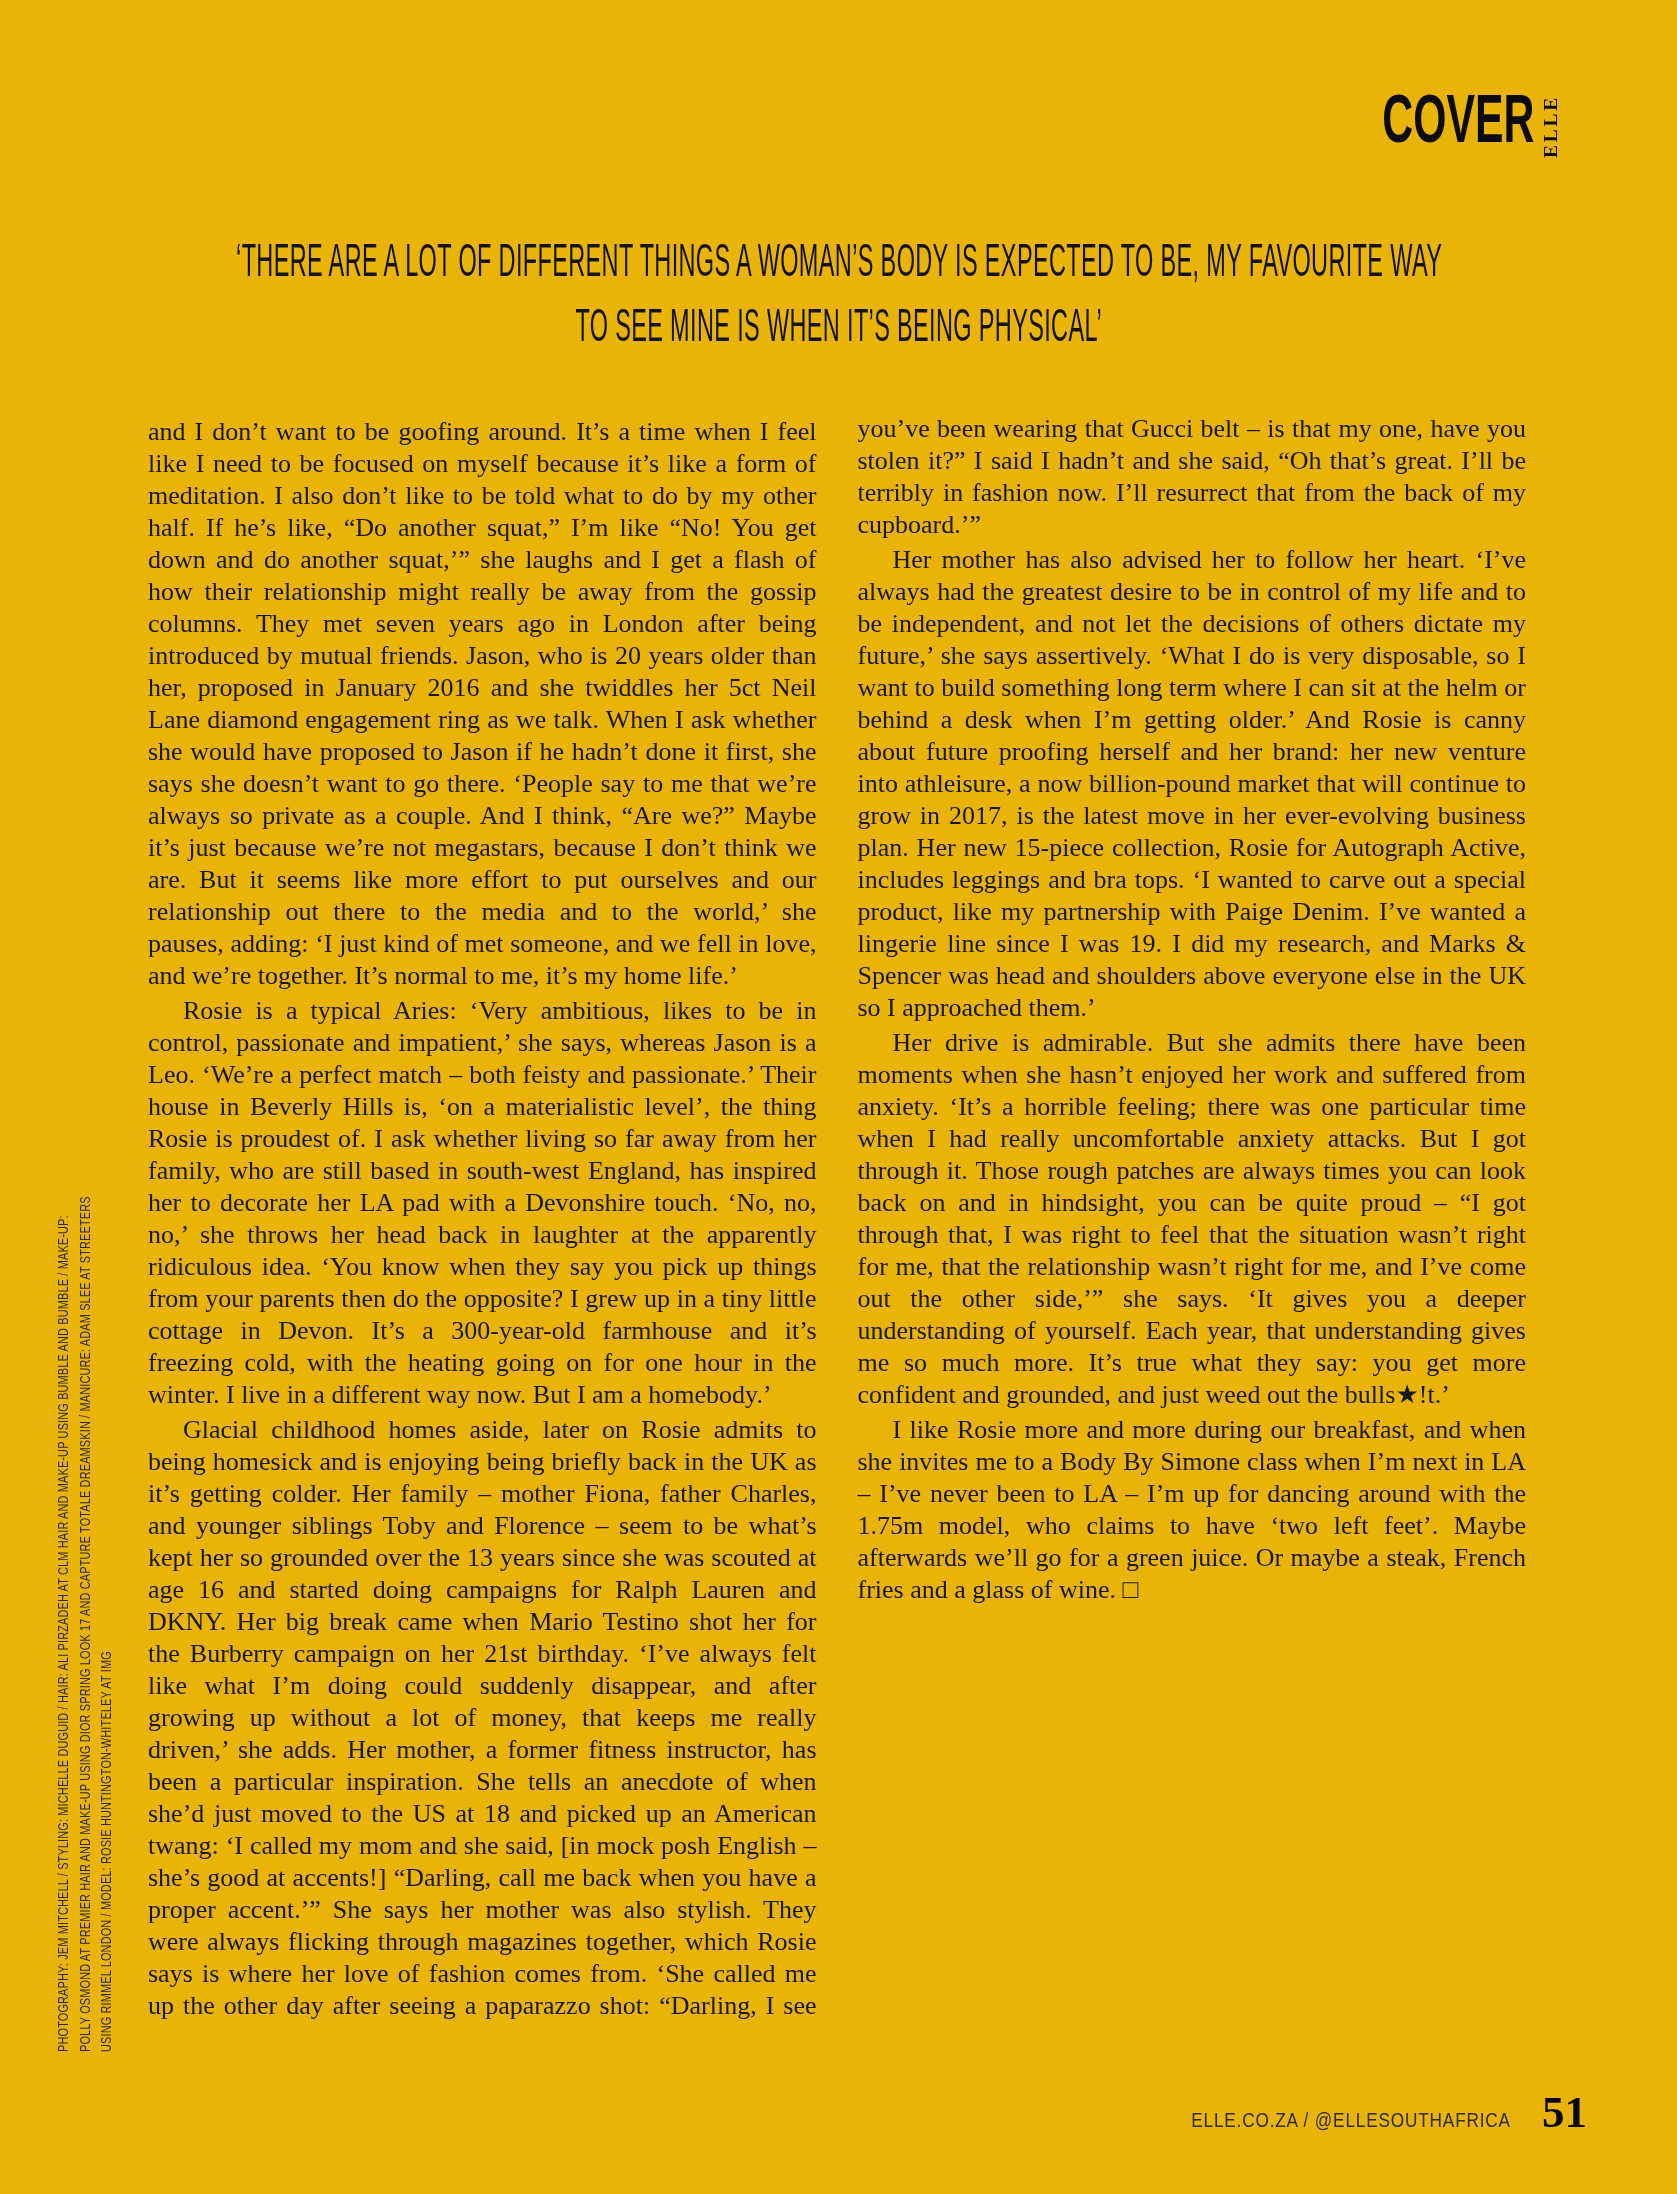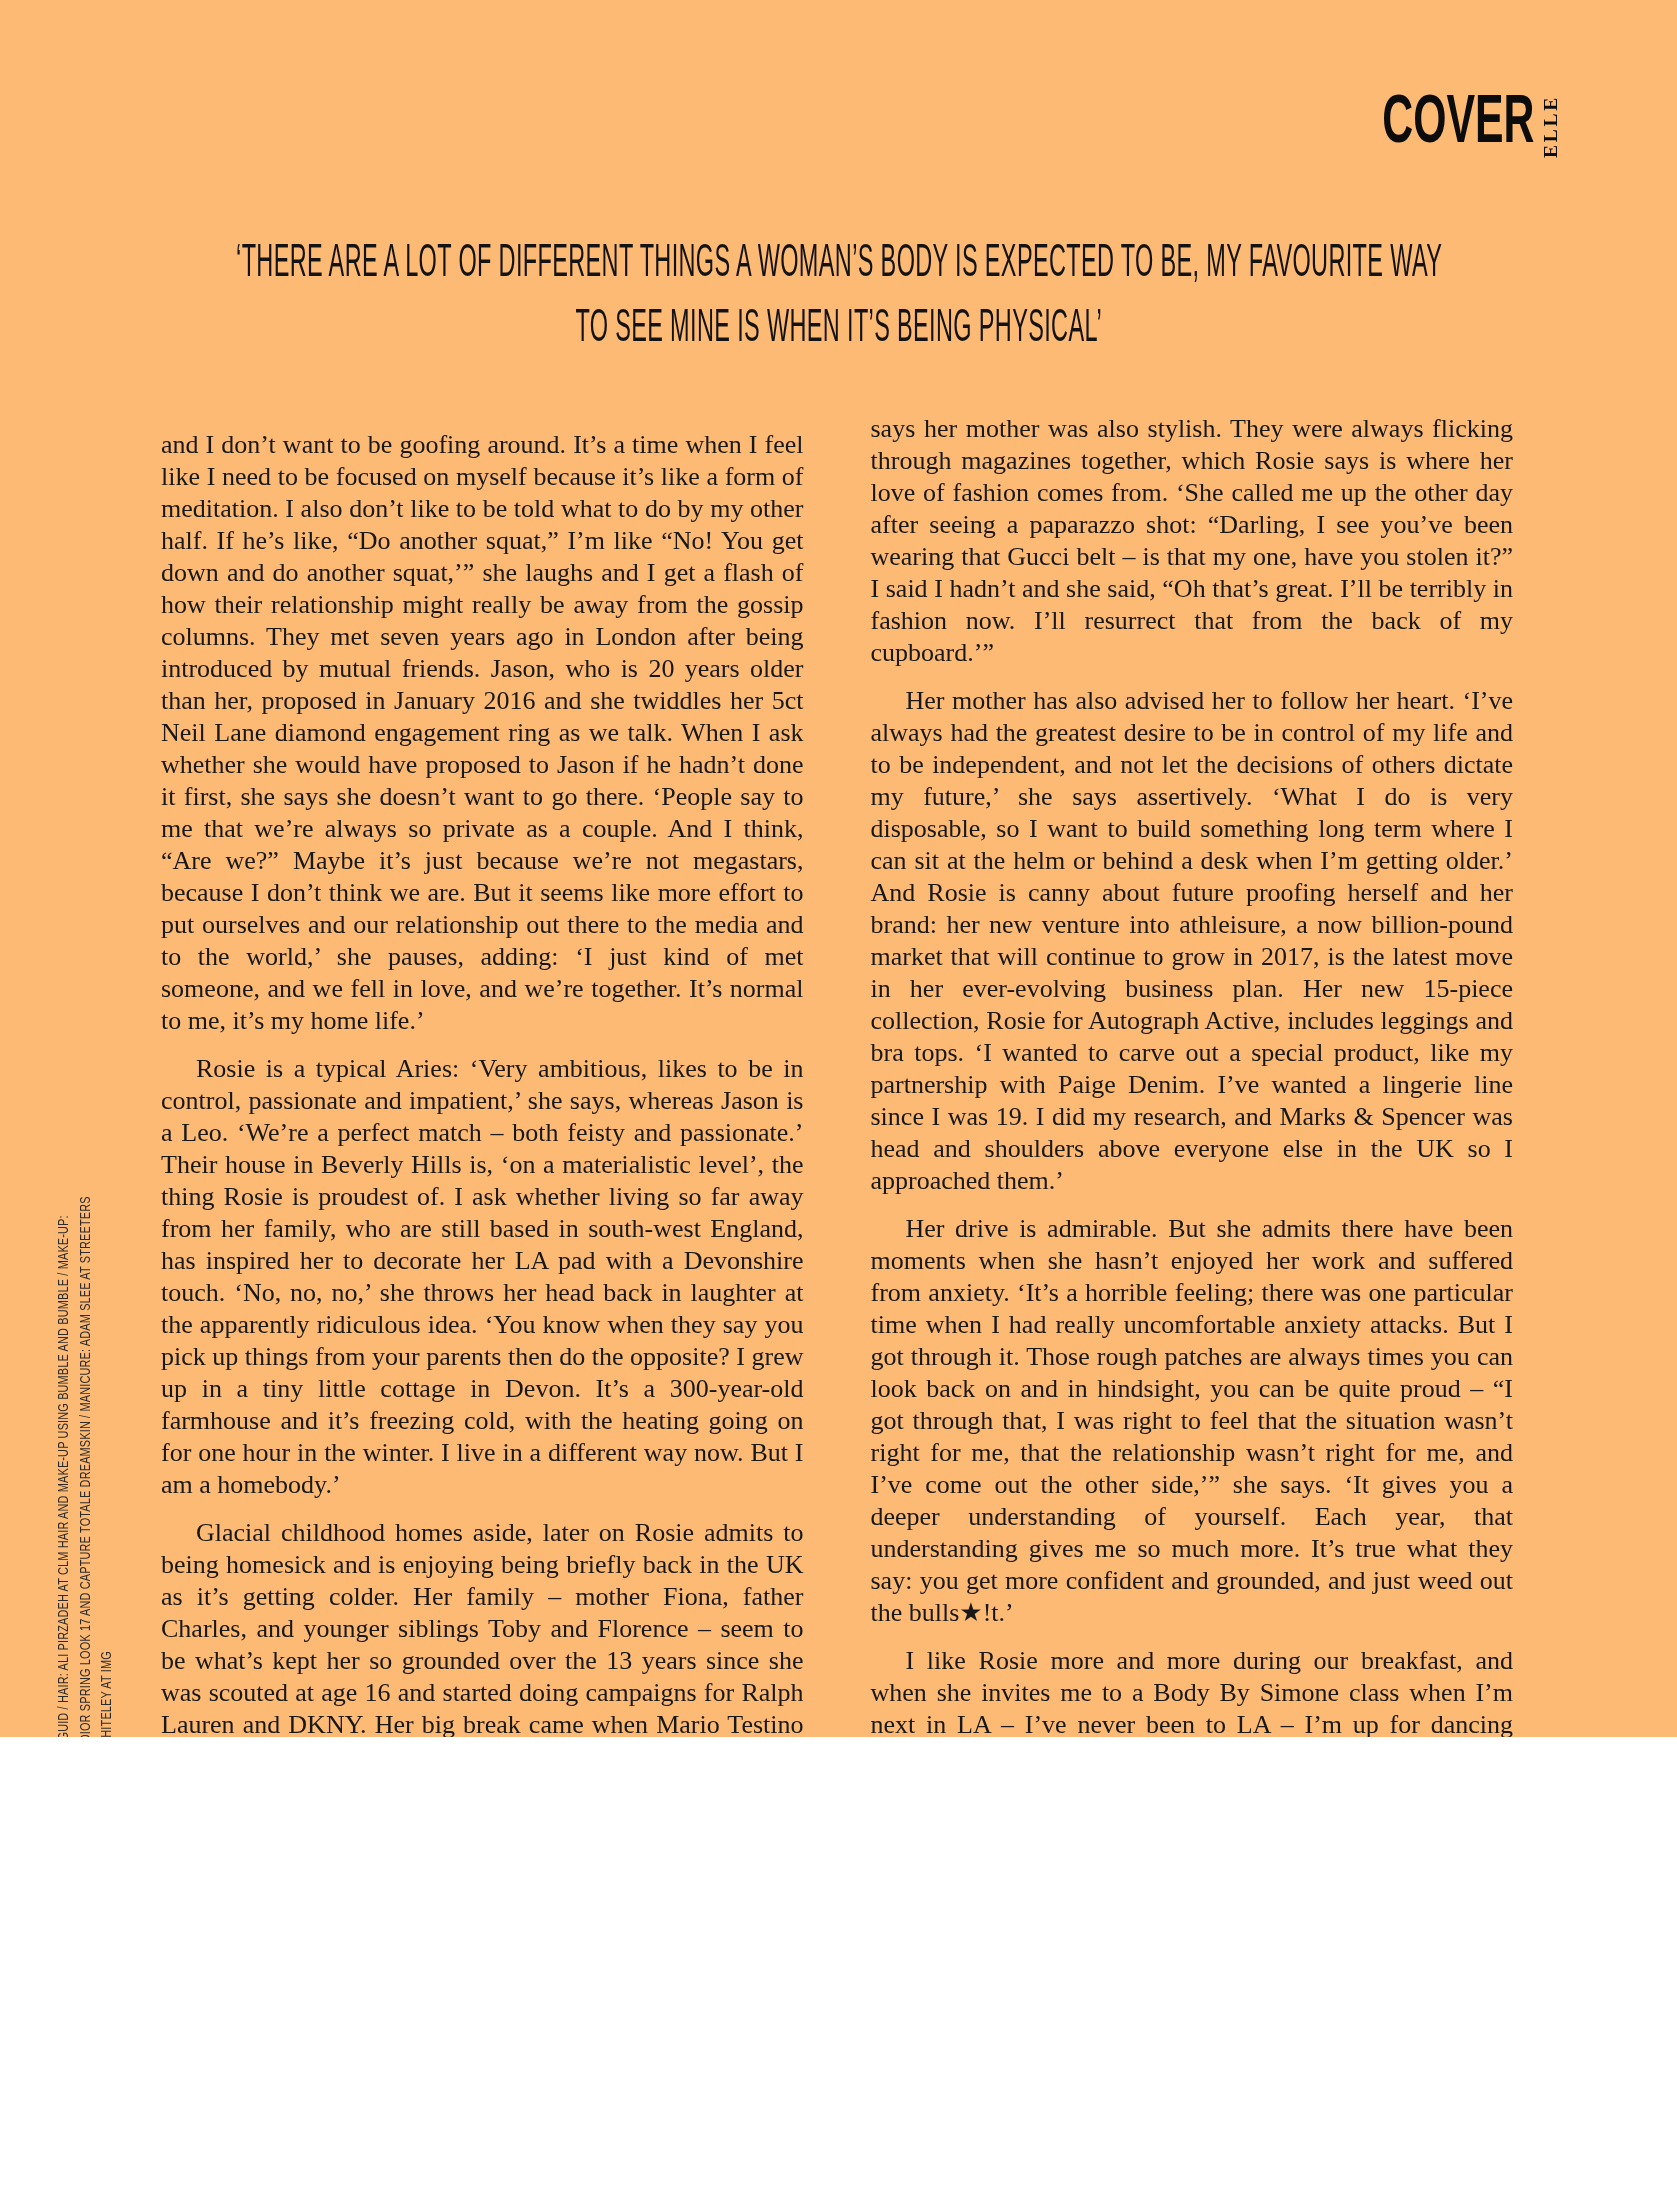--- a/index.html
+++ b/index.html
@@ -1,20 +1,20 @@
 <!DOCTYPE html>
 <html style="font-size:10.8px"><head>
 <meta charset="utf-8">
 <style>
   html, body { margin: 0; padding: 0; background: #ffffff; }
   .page {
     position: relative;
     width: 1678px;
-    height: 1737px;
-    background: #fdba74;
+    height: 2194px;
+    background: #eab308;
     overflow: hidden;
     font-family: "Liberation Serif", serif;
     color: #161616;
   }
 
   
   .logo-wrap {
     position: absolute;
     top: 85px;
     right: 144px;
@@ -76,21 +76,21 @@
     width: 1384px;
     height: 1619px;
     column-count: 2;
     column-gap: 35px;
     column-fill: auto;
     font-size: 26px;
     line-height: 32px;
     text-align: justify;
     color: #181818;
   }
-  .cols p { margin: 16px; text-indent: 35px; }
+  .cols p { margin: 3px; text-indent: 35px; }
   .cols p.first { text-indent: 0; }
 
   
   .credits {
     position: absolute;
     left: 53px;
     top: 917px;
     width: 66px;
     height: 1135px;
     writing-mode: vertical-rl;

